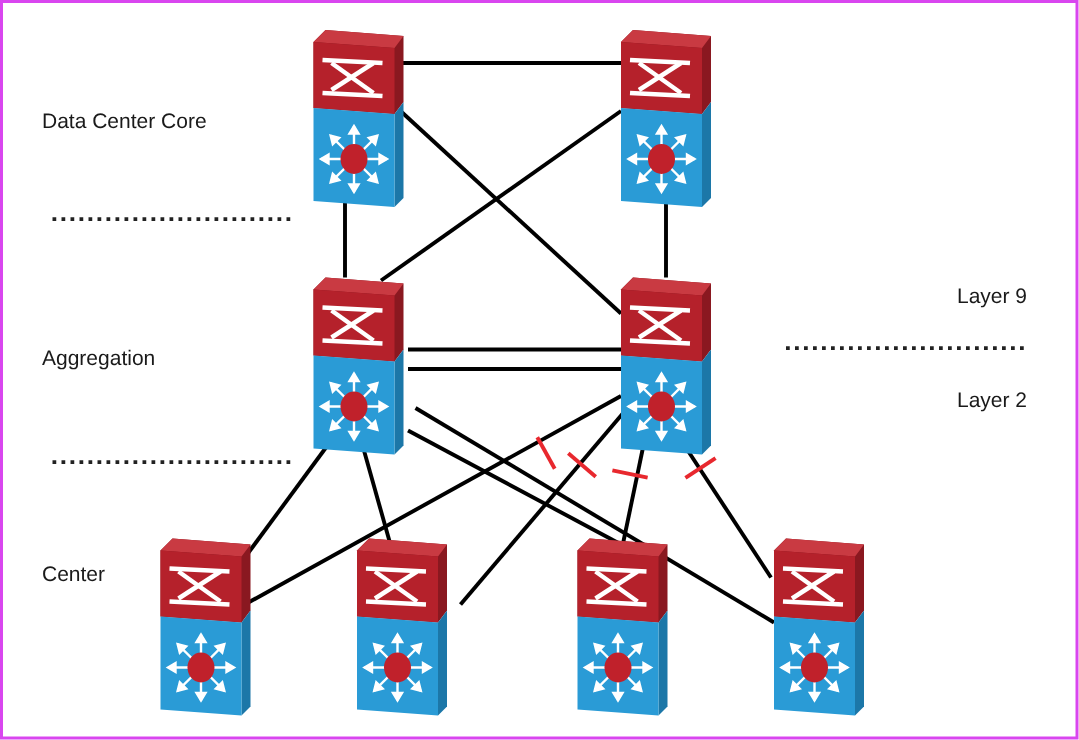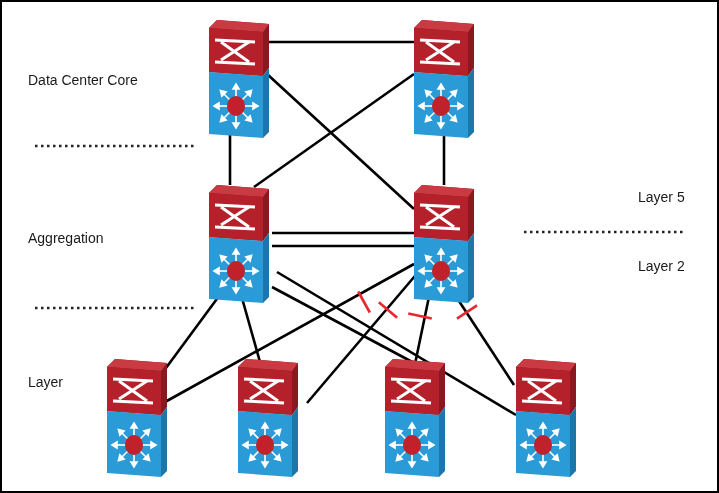--- a/index.html
+++ b/index.html
@@ -1,20 +1,20 @@
 <!DOCTYPE html>
 <html><head>
   <meta charset="utf-8">
   <style>
     html, body { margin: 0; padding: 0; background: #ffffff; }
     body { width: 719px; height: 493px; overflow: hidden; }
     .frame {
       position: relative;
       width: 715px; height: 489px;
-      border: 2px solid #000000;
+      border: 2px solid #d946ef;
       background: #ffffff;
     }
     svg { position: absolute; left: 0; top: 0; }
     .label {
       position: absolute;
       font-family: "Liberation Sans", sans-serif;
       font-size: 14px;
       color: #1a1a1a;
       white-space: nowrap;
     }
@@ -315,16 +315,16 @@
             <line x1="29" y1="86" x2="13.443650813895951" y2="70.44365081389596"></line>
             <polygon points="13.443650813895951,70.44365081389596 19.100505063388333,71.85786437626905 14.857864376269049,76.10050506338834"></polygon>
           </g>
           <ellipse cx="29" cy="86" rx="9" ry="10" fill="#c0212b"></ellipse>
         </g>
       </g>
   </svg>
 
   <div class="label" style="left:26px; top:70px;">Data Center Core</div>
   <div class="label" style="left:26px; top:212px;margin-top:16px;">Aggregation</div>
-  <div class="label" style="left:26px; top:372px;">Layer</div>
-  <div class="label" style="left:636px; top:187px;">Layer 5</div>
+  <div class="label" style="left:26px; top:372px;">Center</div>
+  <div class="label" style="left:636px; top:187px;">Layer 9</div>
   <div class="label" style="left:636px; top:256px;">Layer 2</div>
 </div>
 
 </body></html>

